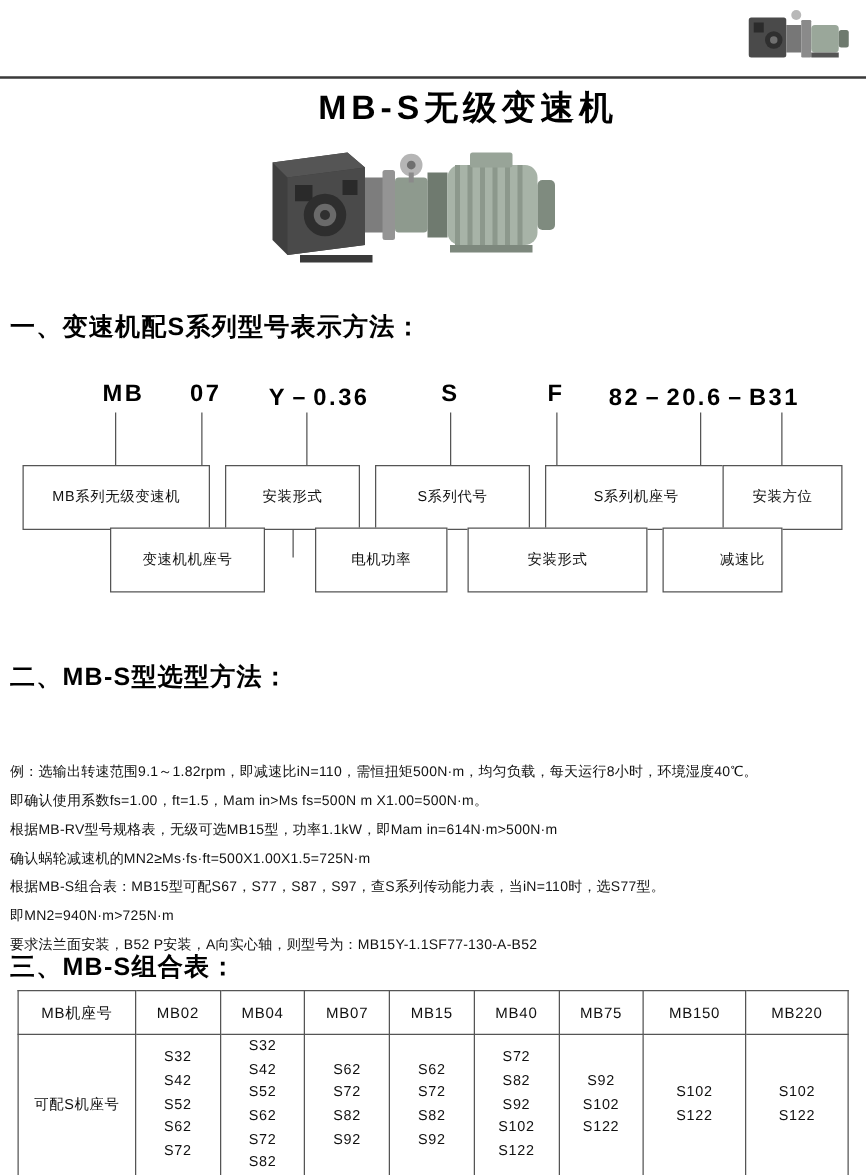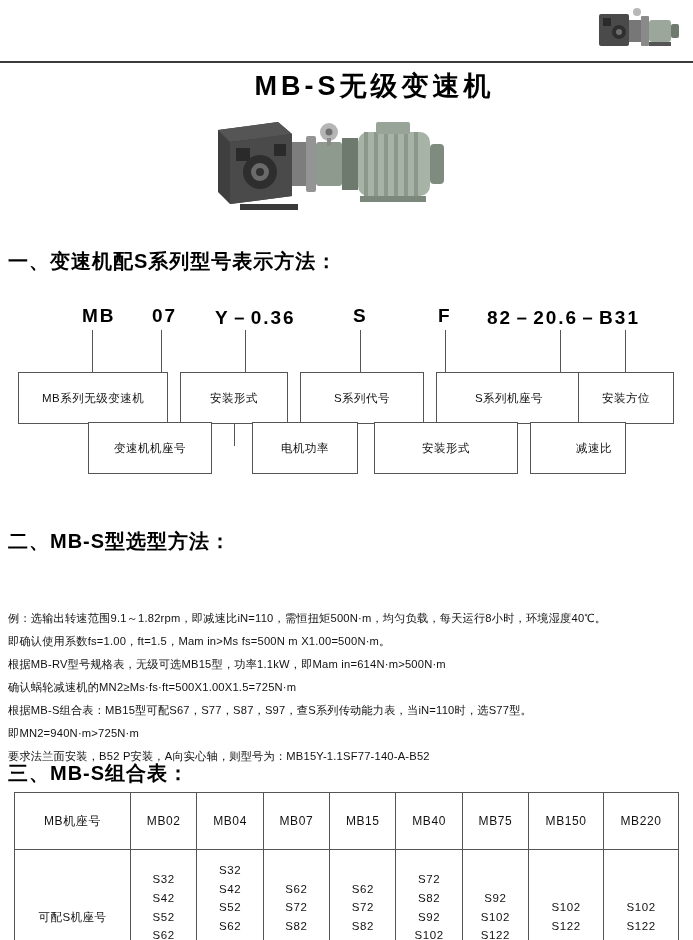--- a/index.html
+++ b/index.html
@@ -124,21 +124,21 @@
     position: absolute;
     left: 14px; top: 792px;
     width: 665px;
     border-collapse: collapse;
     font-size: 11.5px;
   }
   .tbl td {
     border: 1px solid #555;
     text-align: center;
     vertical-align: middle;
-    padding: 11px;
+    padding: 0;
     color: #111;
     letter-spacing: 0.6px;
   }
   .tbl .hdr-row td {
     height: 34px;
     font-size: 12px;
   }
   .tbl .body-row td {
     height: 104px;
     vertical-align: middle;
@@ -245,21 +245,21 @@
 
 <div class="sec-h" id="sec2">二、MB-S型选型方法：</div>
 
 <div class="para">
   <div>例：选输出转速范围9.1～1.82rpm，即减速比iN=110，需恒扭矩500N·m，均匀负载，每天运行8小时，环境湿度40℃。</div>
   <div>即确认使用系数fs=1.00，ft=1.5，Mam in&gt;Ms  fs=500N m X1.00=500N·m。</div>
   <div>根据MB-RV型号规格表，无级可选MB15型，功率1.1kW，即Mam in=614N·m&gt;500N·m</div>
   <div>确认蜗轮减速机的MN2≥Ms·fs·ft=500X1.00X1.5=725N·m</div>
   <div>根据MB-S组合表：MB15型可配S67，S77，S87，S97，查S系列传动能力表，当iN=110时，选S77型。</div>
   <div>即MN2=940N·m&gt;725N·m</div>
-  <div>要求法兰面安装，B52 P安装，A向实心轴，则型号为：MB15Y-1.1SF77-140-A-B52</div>
+  <div>要求法兰面安装，B52 P安装，A向实心轴，则型号为：MB15Y-1.1SF77-130-A-B52</div>
 </div>
 
 <div class="sec-h" id="sec3">三、MB-S组合表：</div>
 
 <table class="tbl">
   <tbody>
       <tr class="hdr-row">
     <td style="width:93px;">MB机座号</td>
     <td>MB02</td>
     <td>MB04</td>

